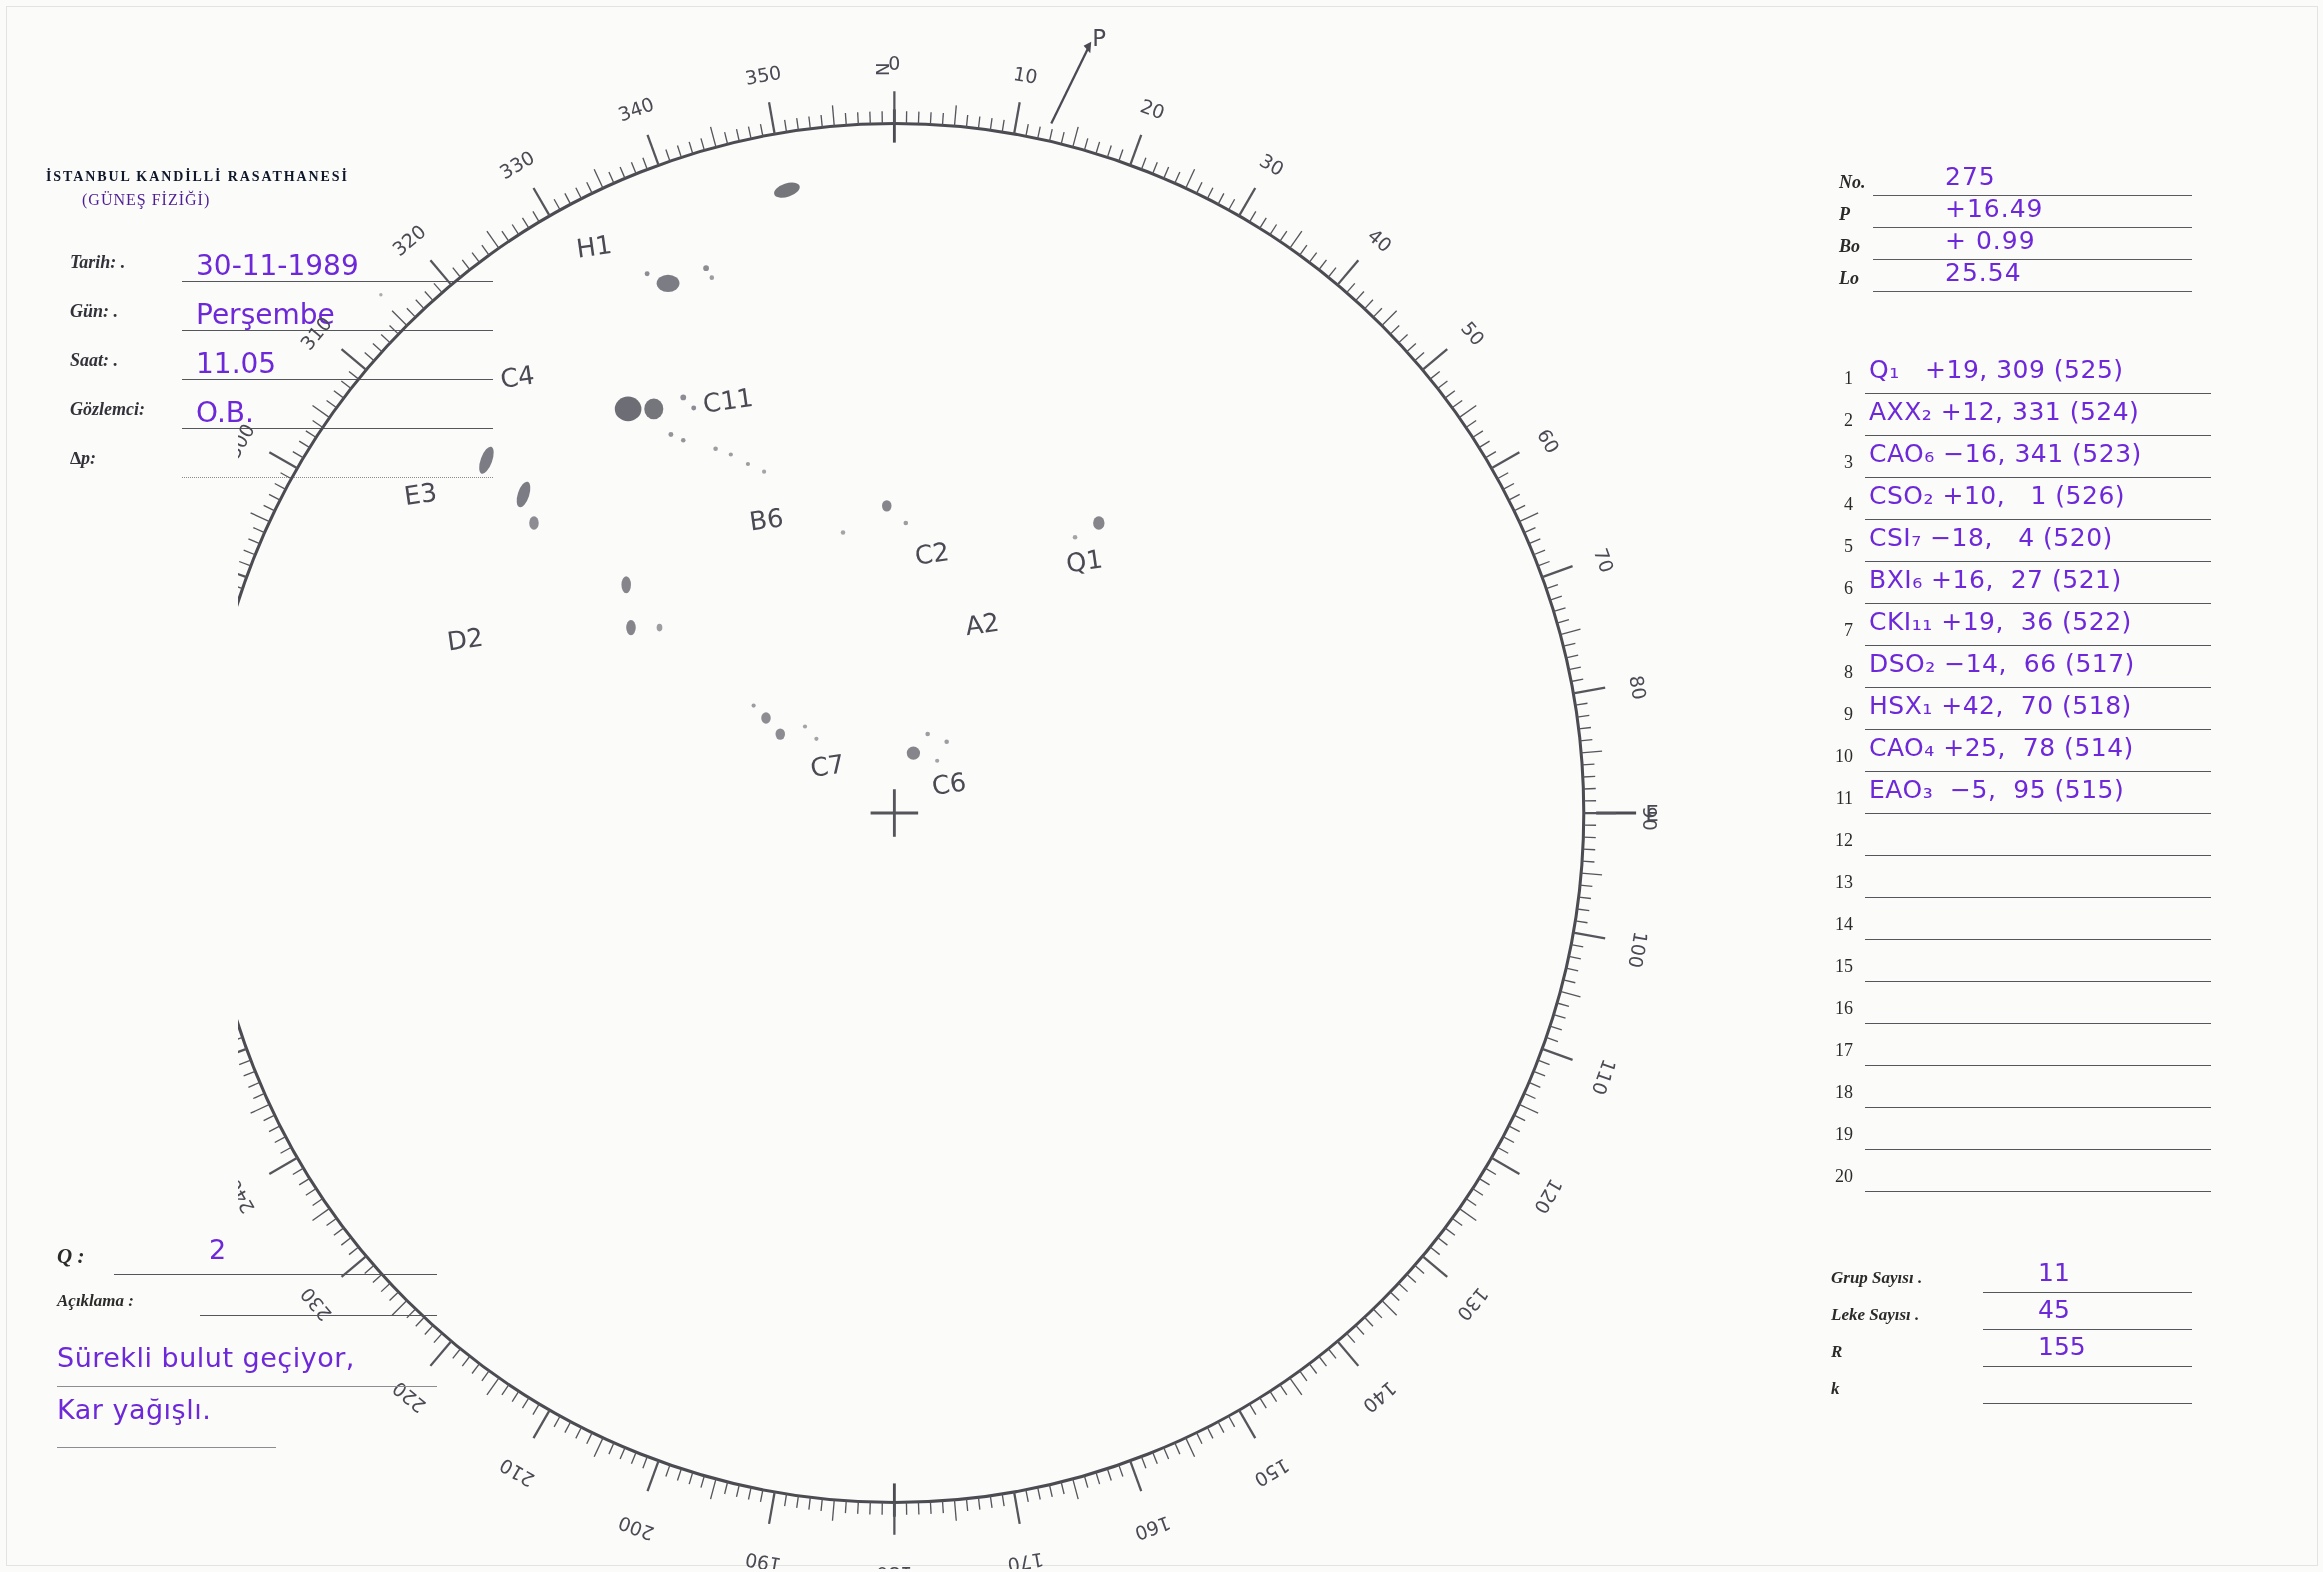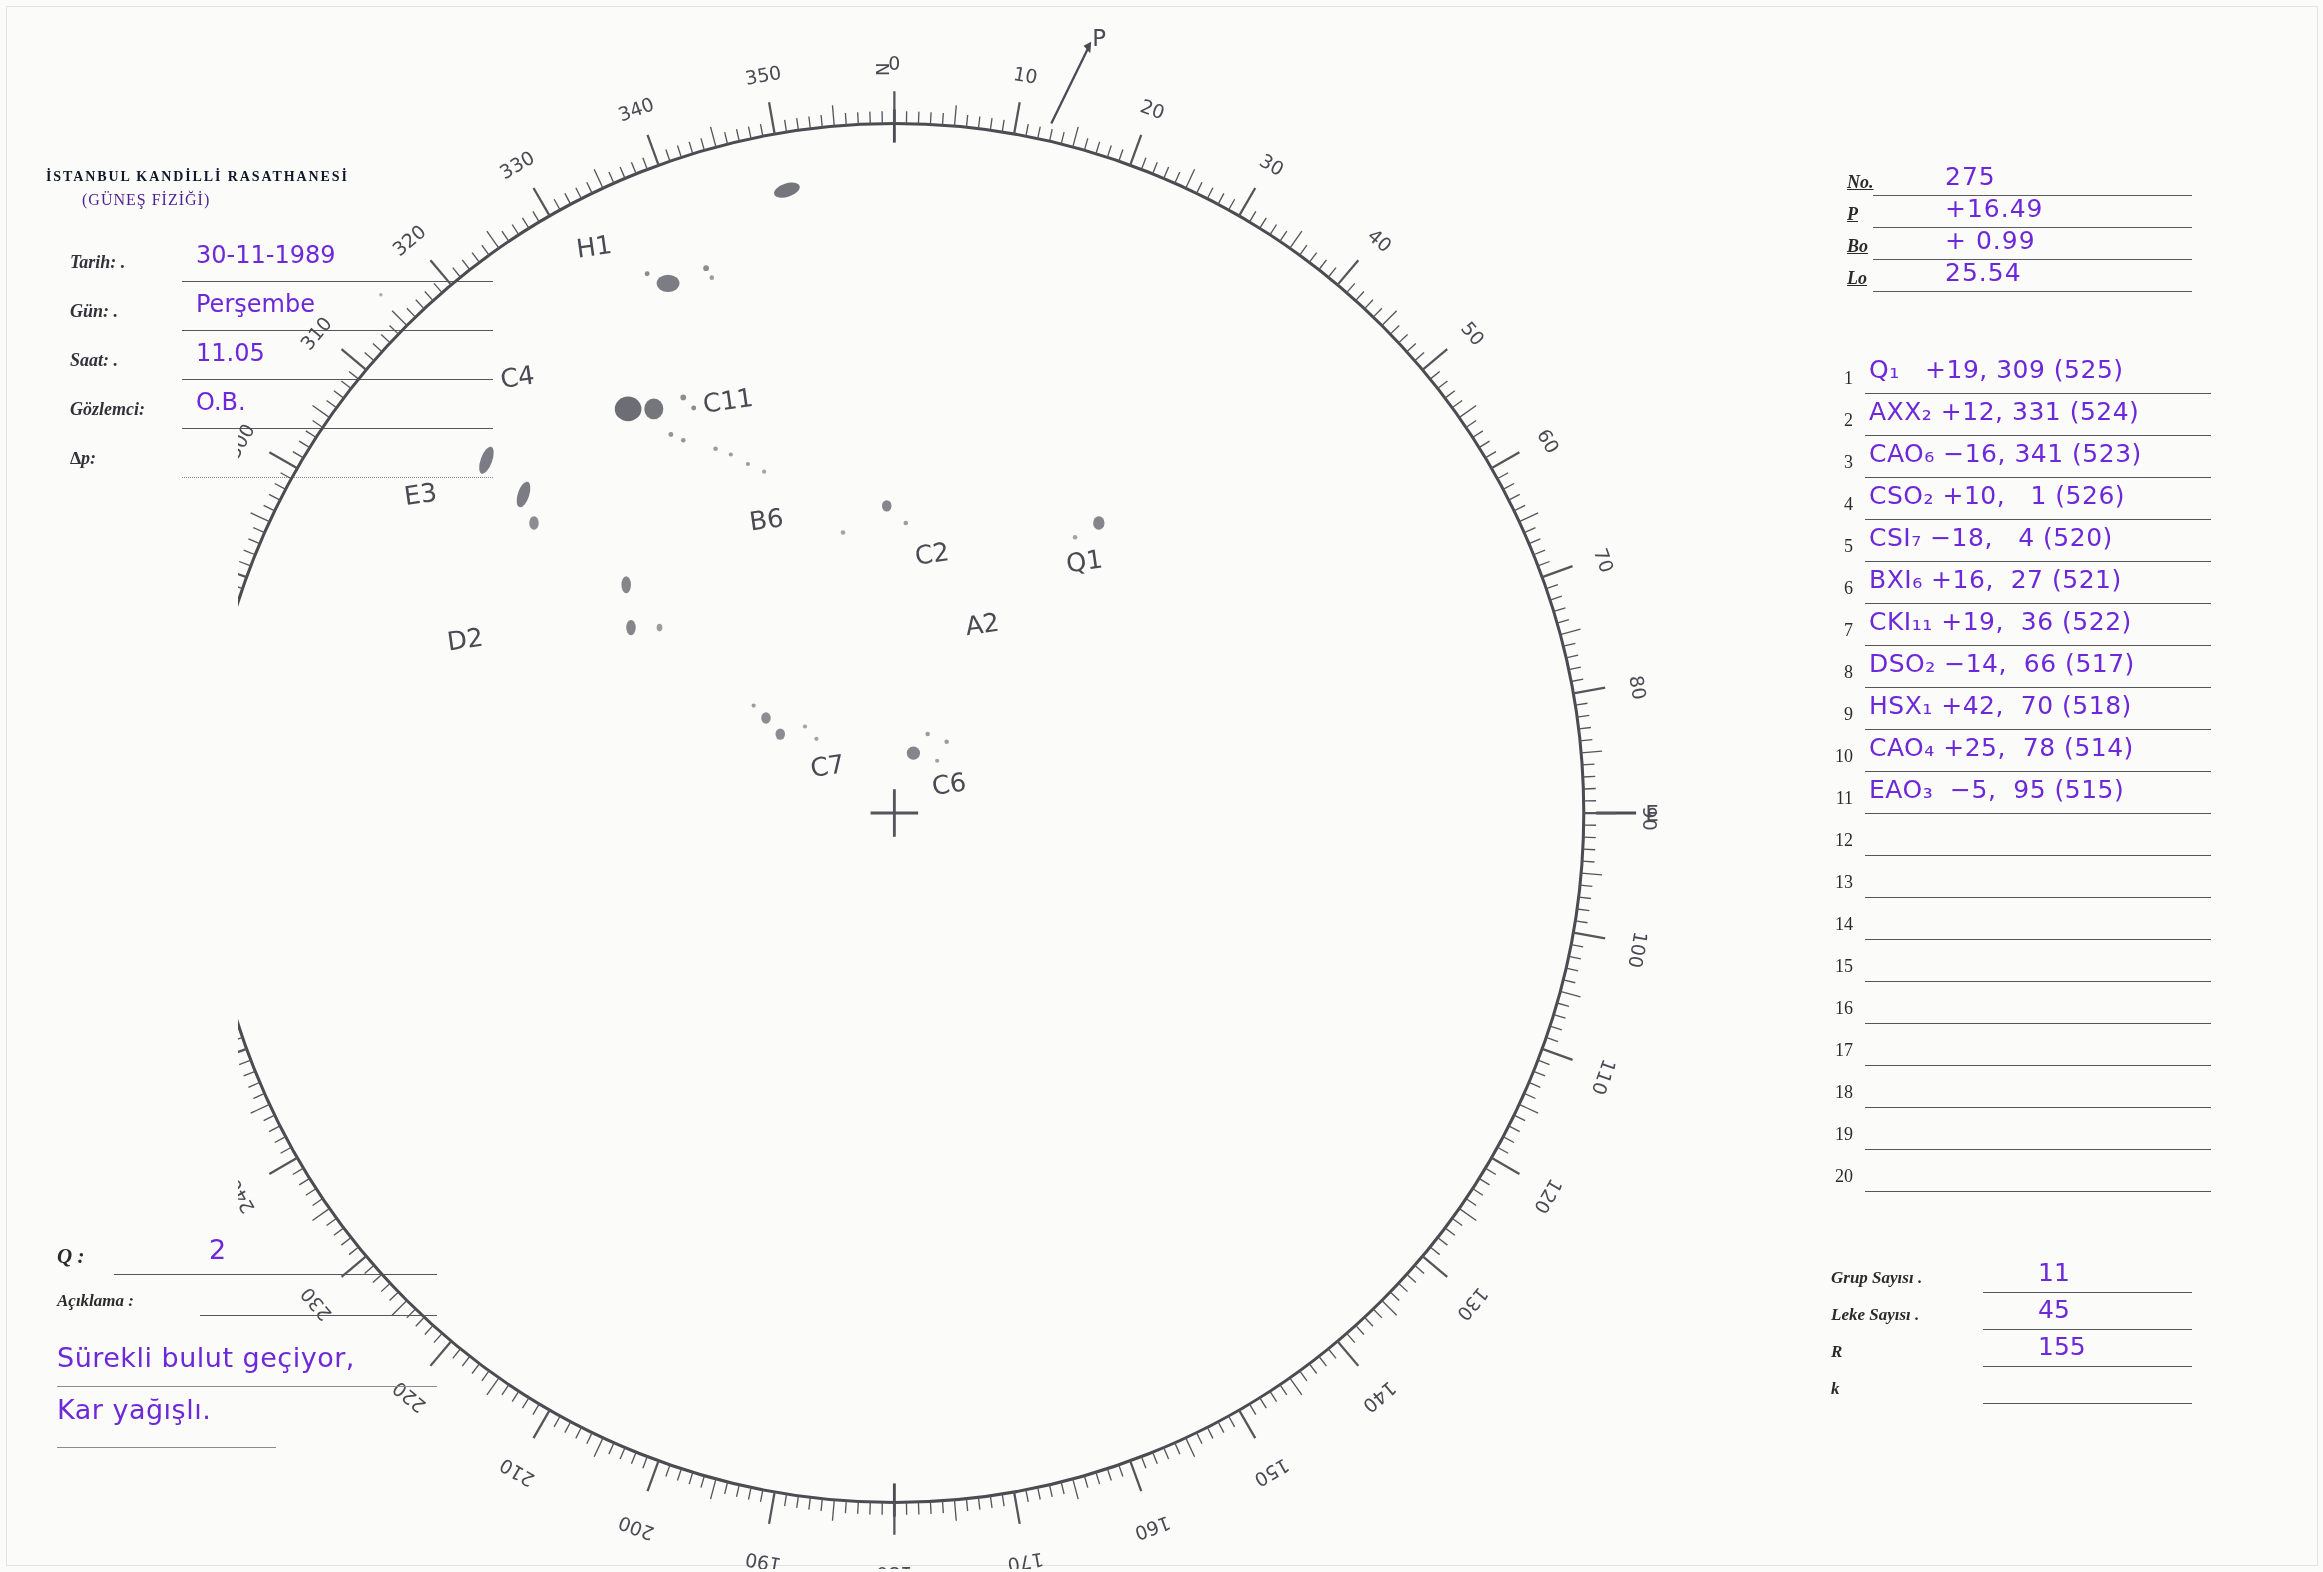--- a/index.html
+++ b/index.html
@@ -14,26 +14,26 @@
 
   
   #header-block{position:absolute;left:46px;top:169px;width:447px;}
   #inst-name{font-size:14px;letter-spacing:1.9px;font-weight:bold;color:#0f172a;}
   #inst-sub{font-size:16px;letter-spacing:1px;margin-top:5.7px;padding-left:36px;color:#4c1d95;}
 
   .field-row{position:relative;height:49px;margin-left:24px;}
   .field-label{position:absolute;left:0;top:11.4px;font-size:18px;font-style:italic;
                font-weight:bold;color:#32323a;}
   .field-line{position:absolute;left:112px;right:0;top:40px;border-bottom:1.3px solid #55555c;}
-  .field-val{position:absolute;left:126px;top:0px;font-size:24px;}
+  .field-val{position:absolute;left:126px;top:8px;font-size:28px;}
 
   
   #card-top{position:absolute;left:1831px;top:166px;width:361px;}
   .card-row{position:relative;height:32px;}
-  .card-key{position:absolute;left:16px;top:5.7px;font-size:18px;font-weight:bold;font-style:italic;text-decoration:underline;}
+  .card-key{position:absolute;left:8px;top:5.7px;font-size:18px;font-weight:bold;font-style:italic;}
   .card-line{position:absolute;left:42px;right:0;top:28.5px;border-bottom:1.2px solid #5a5a60;}
   .card-val{position:absolute;left:114px;top:-3.8px;font-size:25px;letter-spacing:1px;}
 
   
   #spot-list{position:absolute;left:1821px;top:357px;width:390px;}
   .spot-row{position:relative;height:42px;}
   .spot-idx{position:absolute;left:0;top:11.4px;width:32px;text-align:right;font-size:18px;}
   .spot-line{position:absolute;left:44px;right:0;top:36px;border-bottom:1.2px solid #55555c;}
   .spot-txt{position:absolute;left:48px;top:-1.9px;font-size:25px;white-space:pre;letter-spacing:0.5px;}
 

